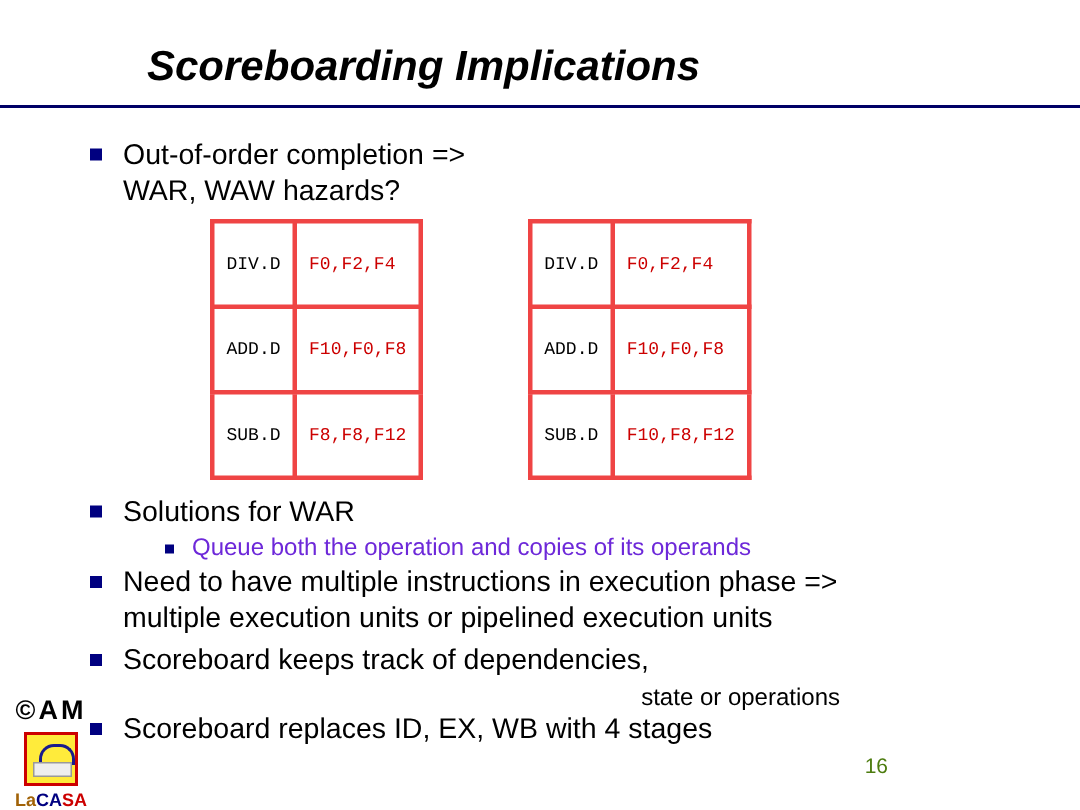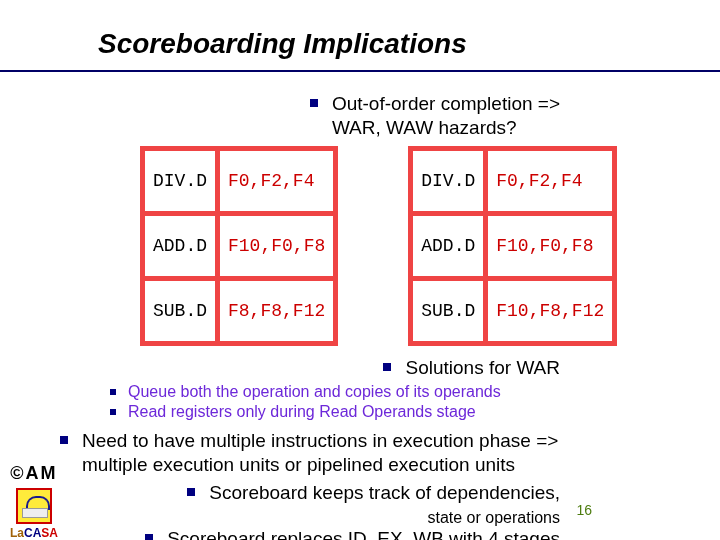--- a/index.html
+++ b/index.html
@@ -1,29 +1,29 @@
 <!DOCTYPE html>
 <html><head>
 <meta charset="utf-8">
 <style>
   * { box-sizing: border-box; margin: 0; padding: 0; }
   html, body { width: 720px; height: 540px; background: #fff; font-family: Arial, Helvetica, sans-serif; position: relative; overflow: hidden; }
   .slide { width: 600px; height: 540px; position: relative; }
   .title { position: absolute; top: 28px; left: 98px; font-size: 28px; font-weight: bold; font-style: italic; color: #000; }
   .title-underline { position: absolute; top: 70px; left: 0; width: 720px; height: 2px; background: #000066; }
   .content { position: absolute; top: 92px; left: 60px; right: 40px; }
-  .b1 { display: flex; align-items: flex-start; margin-bottom: 4px; justify-content: flex-end; }
+  .b1 { display: flex; align-items: flex-start; margin-bottom: 4px; }
   .b1 .sq { width: 8px; height: 8px; background: #000080; margin-top: 7px; margin-right: 14px; flex-shrink: 0; }
   .b1 .txt { font-size: 19px; color: #000; line-height: 1.25; }
   .b2 { display: flex; align-items: flex-start; margin-left: 50px; margin-bottom: 2px; }
   .b2 .sq { width: 6px; height: 6px; background: #000080; margin-top: 6px; margin-right: 12px; flex-shrink: 0; }
   .b2 .txt { font-size: 16px; color: #6d28d9; }
   .tables { display: flex; gap: 70px; margin-left: 80px; margin-top: 6px; margin-bottom: 10px; }
   table { border-collapse: collapse; }
-  td { border: 5px solid #ef4444; padding: 20px 8px; font-size: 18px; }
+  td { border: 3px solid #ef4444; padding: 20px 8px; font-size: 12px; }
   td.op { font-family: "Courier New", monospace; color: #000; }
   td.reg { font-family: "Courier New", monospace; color: #cc0000; }
   .state-or-ops { font-size: 16px; text-align: right; }
   .logo-area { position: absolute; bottom: 0; left: 4px; width: 60px; }
   .am { font-family: "Trebuchet MS", sans-serif; font-size: 18px; font-weight: bold; letter-spacing: 2px; text-align: center; }
   .laicon { margin: 4px auto 0 auto; width: 36px; height: 36px; border: 2px solid #cc0000; background: #ffeb3b; position: relative; }
   .laicon::before { content: ""; position: absolute; top: 6px; left: 8px; width: 20px; height: 12px; border: 2px solid #1a1a8c; border-radius: 10px 10px 0 0; border-bottom: none; }
   .laicon::after { content: ""; position: absolute; bottom: 4px; left: 4px; width: 24px; height: 8px; background: #eee; border: 1px solid #999; }
   .lacasa { font-family: Arial; font-weight: bold; font-size: 12px; text-align: center; margin-top: 2px; }
   .lacasa .p1 { color: #a16207; }
@@ -83,24 +83,20 @@
 
   <div class="b1">
     <div class="sq"></div>
     <div class="txt">Solutions for WAR</div>
   </div>
 
   <div class="b2">
     <div class="sq"></div>
     <div class="txt">Queue both the operation and copies of its operands</div>
   </div>
-  <div class="b2" style="margin-bottom:8px;">
-    <div class="sq"></div>
-    <div class="txt">Read registers only during Read Operands stage</div>
-  </div>
 
 
   <div class="b1">
     <div class="sq"></div>
     <div class="txt">Need to have multiple instructions in execution phase =&gt; multiple execution units or pipelined execution units</div>
   </div>
 
   <div class="b1">
     <div class="sq"></div>
     <div class="txt">Scoreboard keeps track of dependencies,</div>

